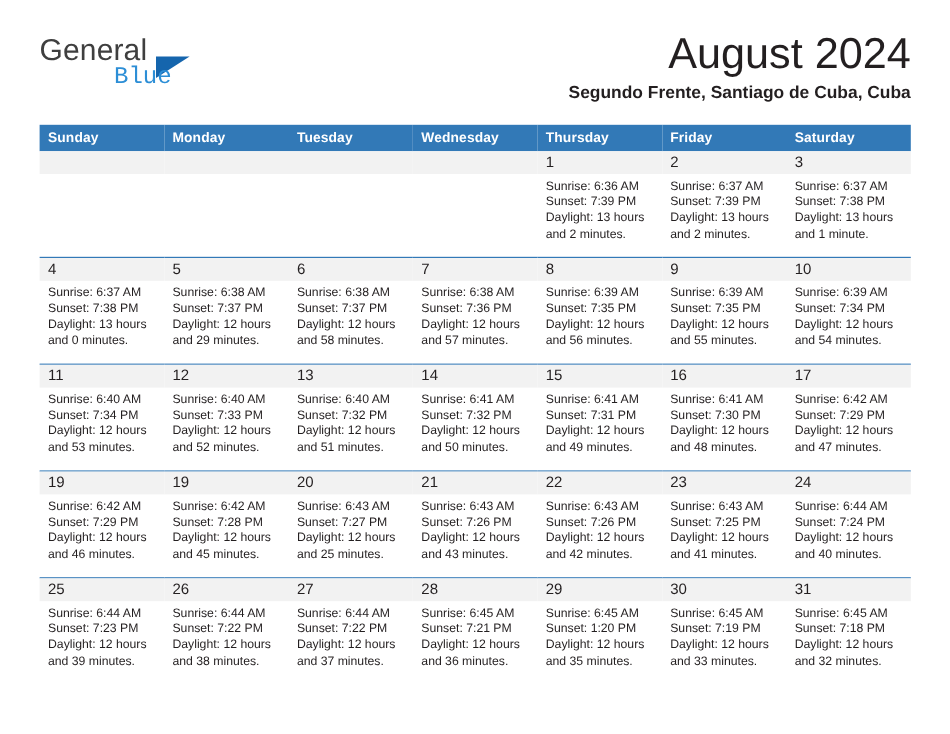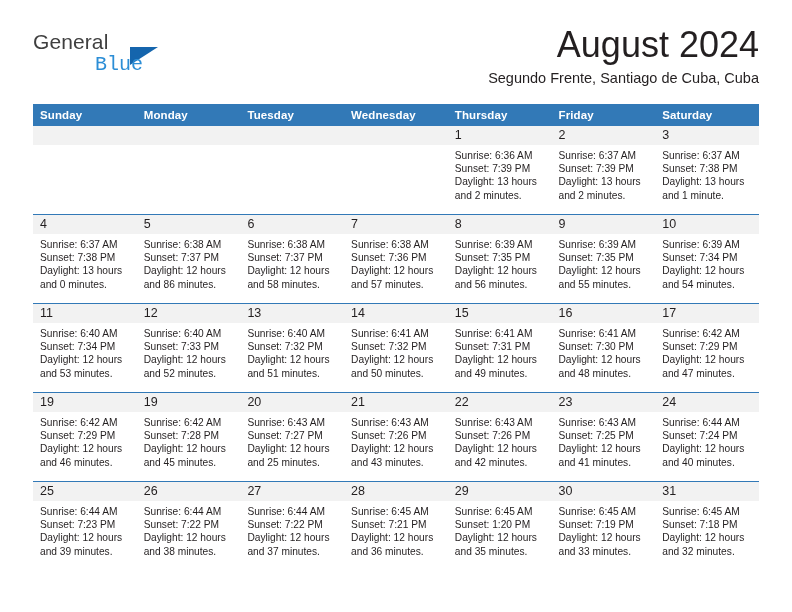--- a/index.html
+++ b/index.html
@@ -34,21 +34,21 @@
     position: absolute;
     left: 0;
     top: 2px;
     width: 200px;
     height: 56px;
   }
   .logo-general {
     position: absolute;
     left: 0;
     top: 0;
-    font-size: 21px;
+    font-size: 25px;
     color: #3f3f3f;
     letter-spacing: .1px;
     line-height: 24px;
   }
   .logo-tri {
     position: absolute;
     left: 97px;
     top: 17px;
     width: 0;
     height: 0;
@@ -76,21 +76,21 @@
     line-height: 34px;
     font-weight: normal;
     margin: 0;
     white-space: nowrap;
   }
   .cal-subtitle {
     font-size: 14.5px;
     color: #231f20;
     line-height: 20px;
     margin: 6px 0 0 0;
-    font-weight: normal;
+    font-weight: bold;
     white-space: nowrap;
   }
 
   
   .calendar {
     position: absolute;
     left: 33px;
     top: 104px;
     width: 726px;
     border-collapse: collapse;
@@ -243,21 +243,21 @@
               </div>
             </div>
           </td>
           <td>
             <div class="daycell">
               <div class="daynum-band">5</div>
               <div class="info">
                 <div>Sunrise: 6:38 AM</div>
                 <div>Sunset: 7:37 PM</div>
                 <div>Daylight: 12 hours</div>
-                <div>and 86 minutes.</div>
+                <div>and 29 minutes.</div>
               </div>
             </div>
           </td>
           <td>
             <div class="daycell">
               <div class="daynum-band">6</div>
               <div class="info">
                 <div>Sunrise: 6:38 AM</div>
                 <div>Sunset: 7:37 PM</div>
                 <div>Daylight: 12 hours</div>

